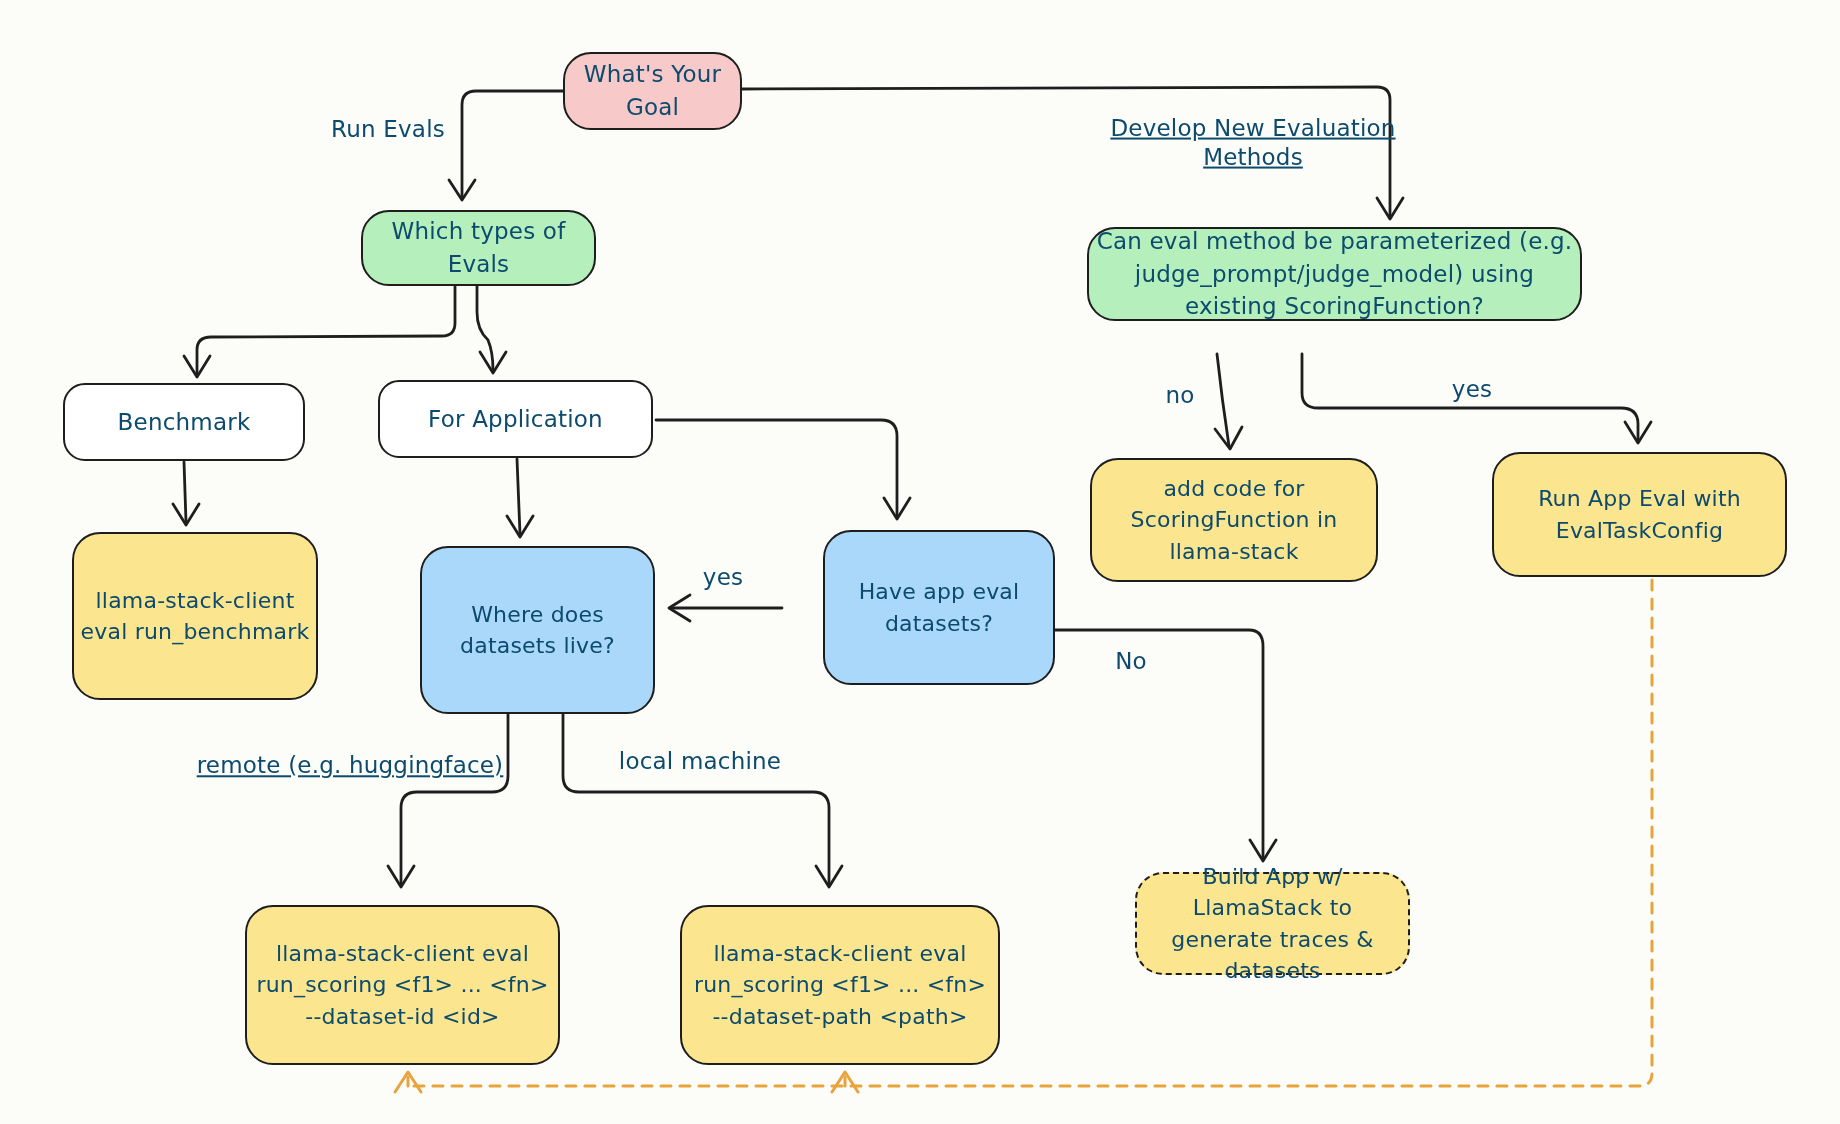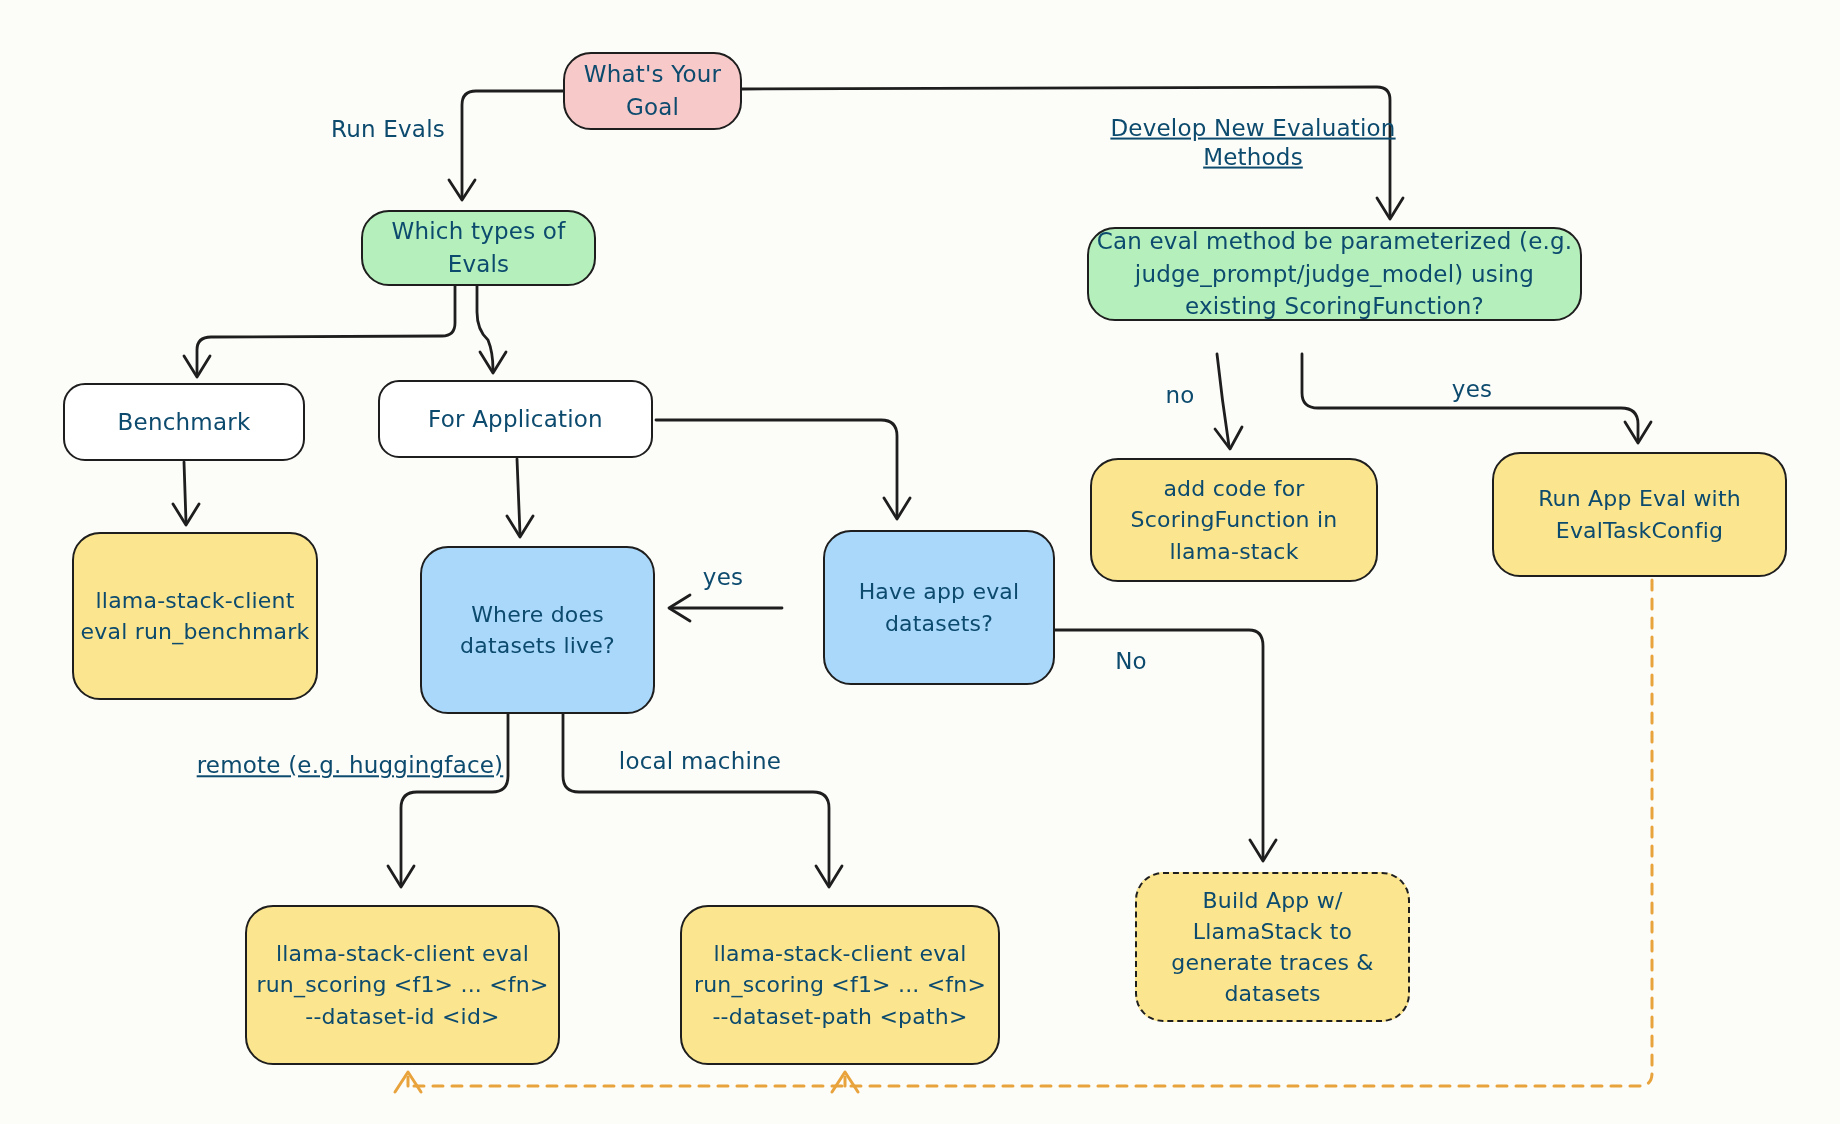--- a/index.html
+++ b/index.html
@@ -130,21 +130,21 @@
     <span>run_scoring &lt;f1&gt; ... &lt;fn&gt;</span>
     <span>--dataset-id &lt;id&gt;</span>
   </div>
 
   <div class="node yellow" style="left:680px;top:905px;width:320px;height:160px;">
     <span>llama-stack-client eval</span>
     <span>run_scoring &lt;f1&gt; ... &lt;fn&gt;</span>
     <span>--dataset-path &lt;path&gt;</span>
   </div>
 
-  <div class="node yellow dashed" style="left:1135px;top:872px;width:275px;height:150px;">
+  <div class="node yellow dashed" style="left:1135px;top:872px;width:275px;height:103px;">
     <span>Build App w/</span>
     <span>LlamaStack to</span>
     <span>generate traces &amp;</span>
     <span>datasets</span>
   </div>
 
   <div class="lbl" style="left:388px;top:130px;">Run Evals</div>
 
   <div class="lbl" style="left:1253px;top:143px;text-decoration:underline;">
     <span>Develop New Evaluation</span>

